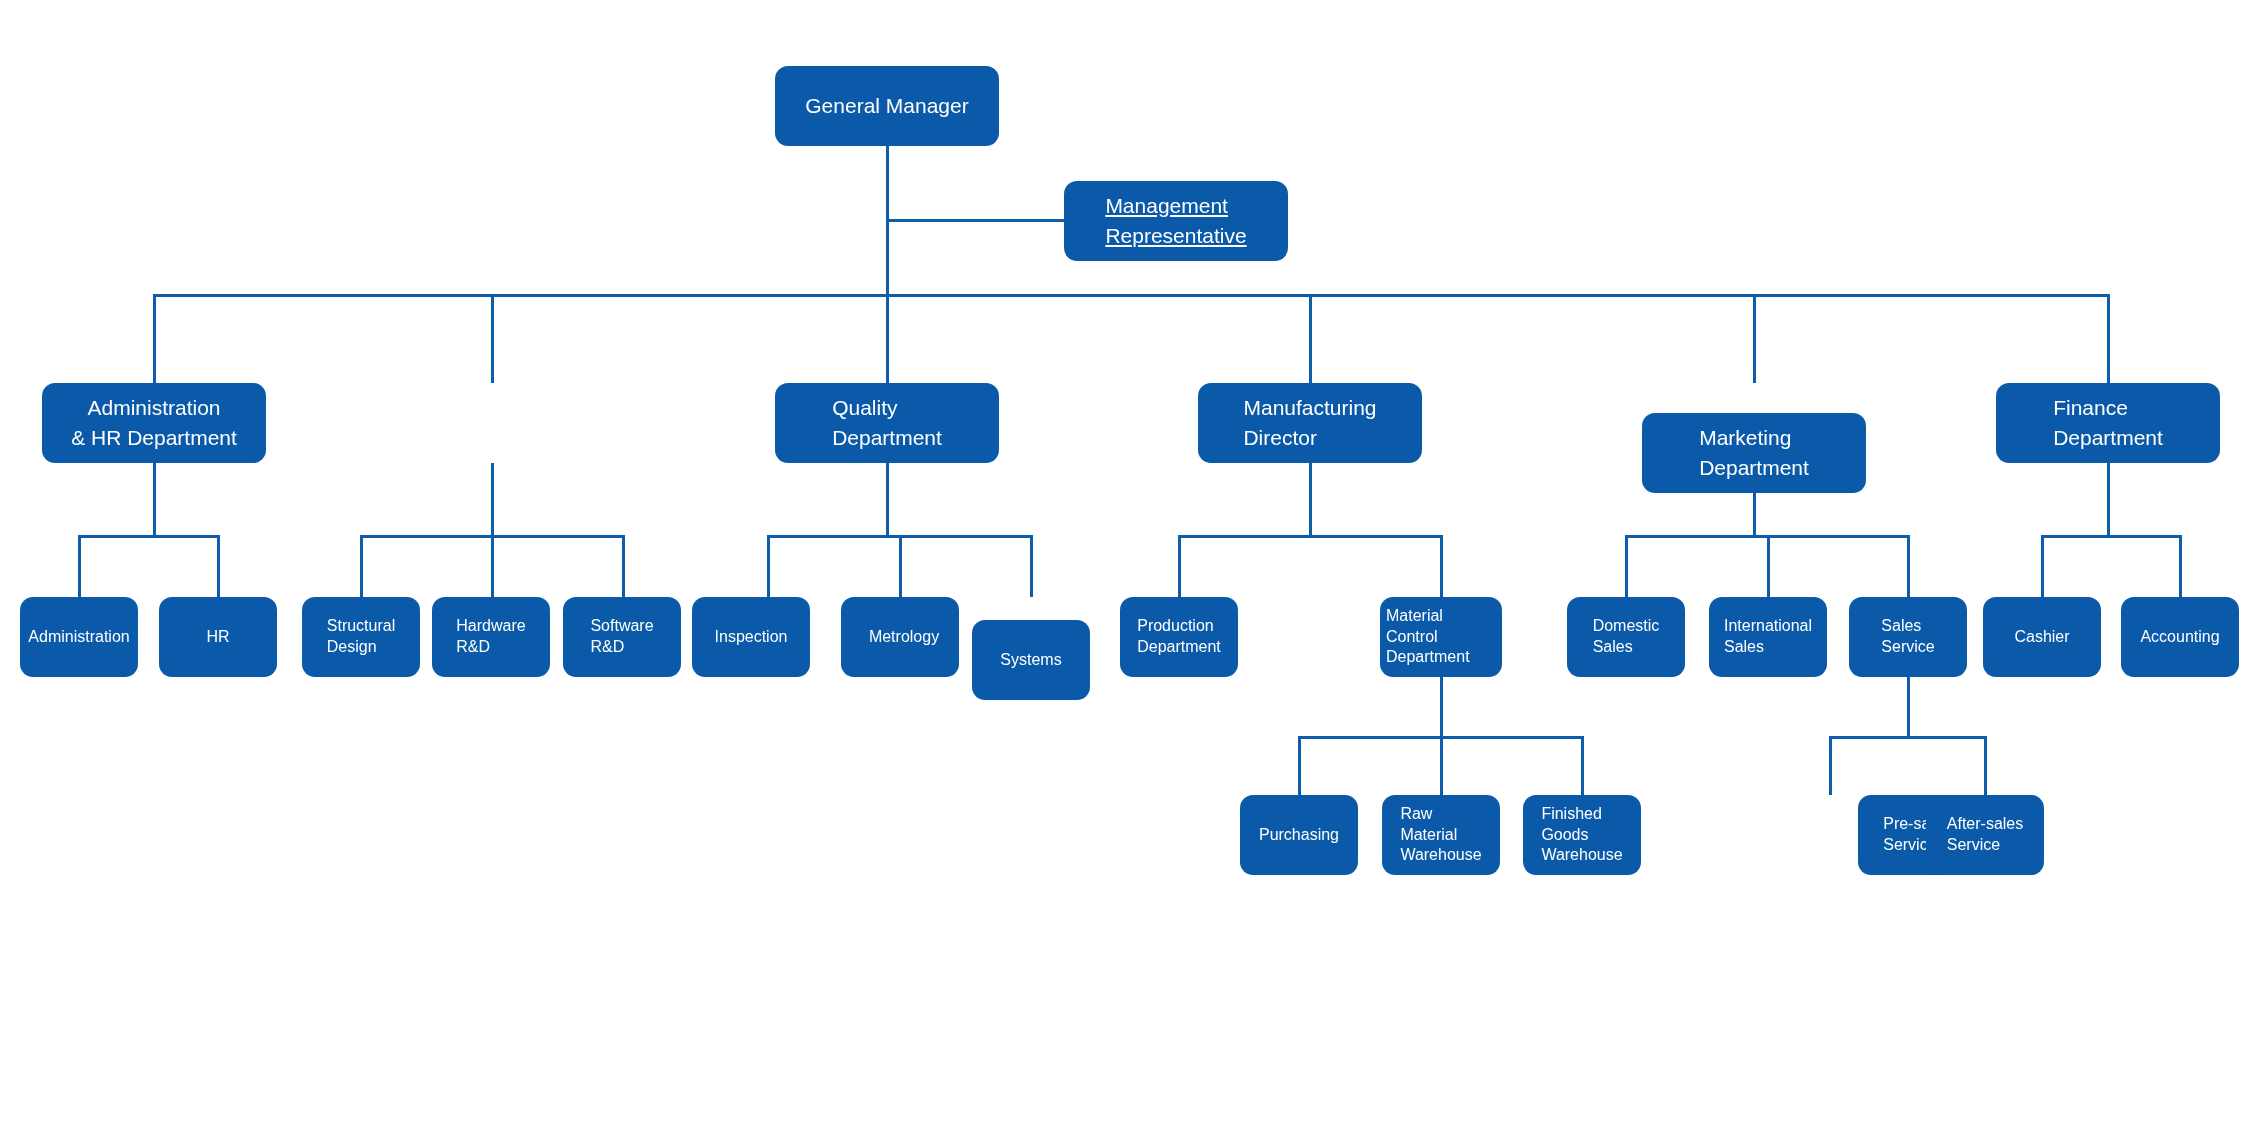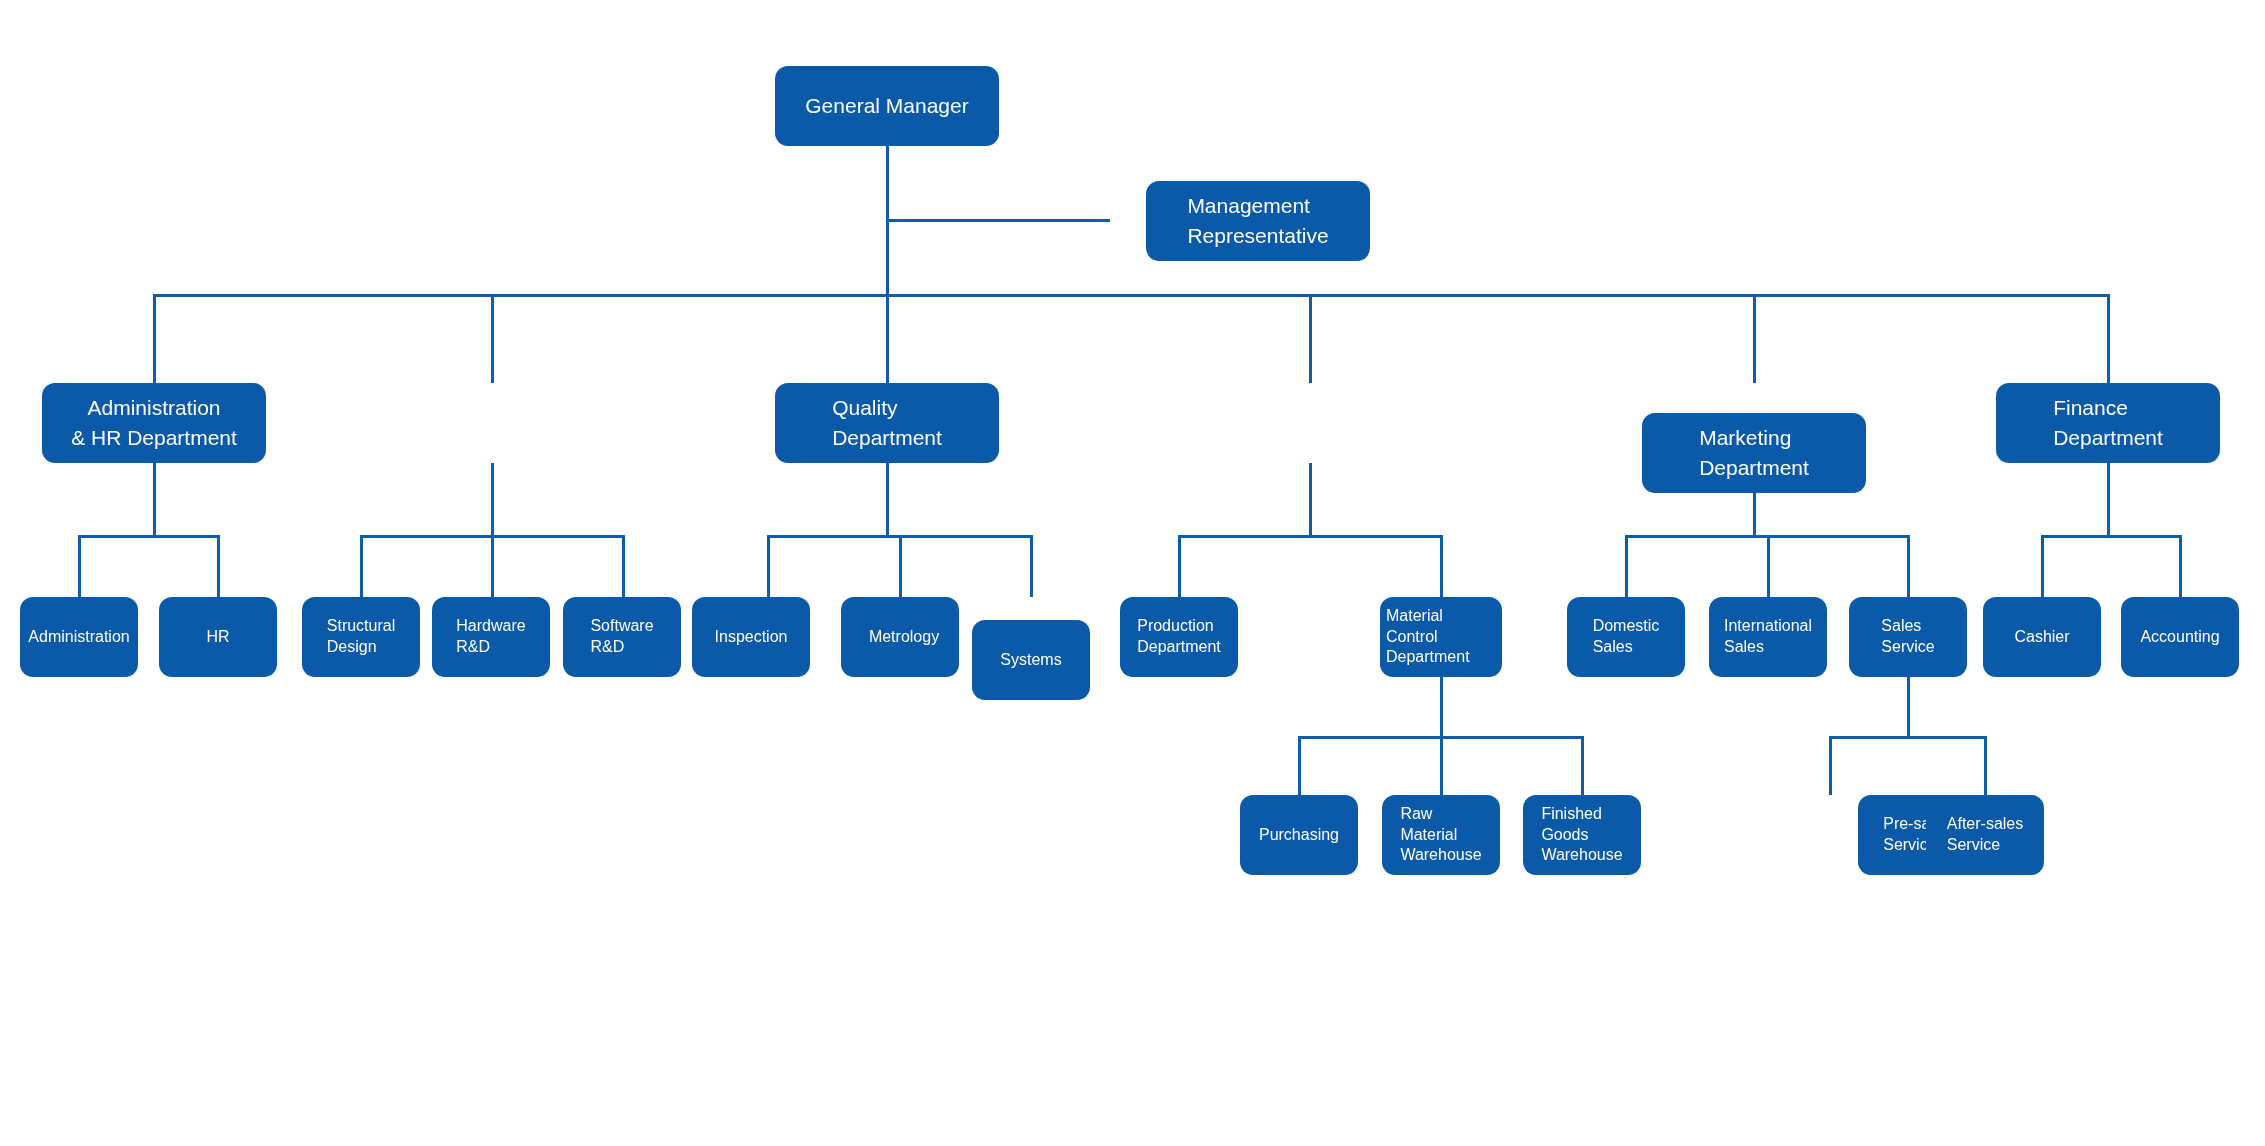--- a/index.html
+++ b/index.html
@@ -94,27 +94,29 @@
   <div class="line v" style="left:1297.5px; top:736px; height:59px;"></div>
   <div class="line v" style="left:1439.5px; top:736px; height:59px;"></div>
   <div class="line v" style="left:1580.5px; top:736px; height:59px;"></div>
 
   <div class="line v" style="left:1907px; top:677px; height:62px;"></div>
   <div class="line h" style="left:1828.5px; top:736px; width:158px;"></div>
   <div class="line v" style="left:1828.5px; top:736px; height:59px;"></div>
   <div class="line v" style="left:1983.5px; top:736px; height:59px;"></div>
 
   <div class="node lg center" style="left:775px; top:66px;"><span>General Manager</span></div>
-  <div class="node lg" style="left:1146px; top:181px;"><span>Management
+  <div class="node lg" style="left:1064px; top:181px;text-decoration:underline;"><span>Management
 Representative</span></div>
 
   <div class="node lg center" style="left:42px; top:383px;"><span>Administration
 &amp; HR Department</span></div>
   <div class="node lg" style="left:775px; top:383px;"><span>Quality
 Department</span></div>
+  <div class="node lg" style="left:1198px; top:383px;"><span>Manufacturing
+Director</span></div>
   <div class="node lg" style="left:1642px; top:368px;margin-top:45px;"><span>Marketing
 Department</span></div>
   <div class="node lg" style="left:1996px; top:383px;"><span>Finance
 Department</span></div>
 
   <div class="node sm center" style="left:20px; top:597px;"><span>Administration</span></div>
   <div class="node sm center" style="left:159px; top:597px;"><span>HR</span></div>
 
   <div class="node sm" style="left:302px; top:597px;"><span>Structural
 Design</span></div>

